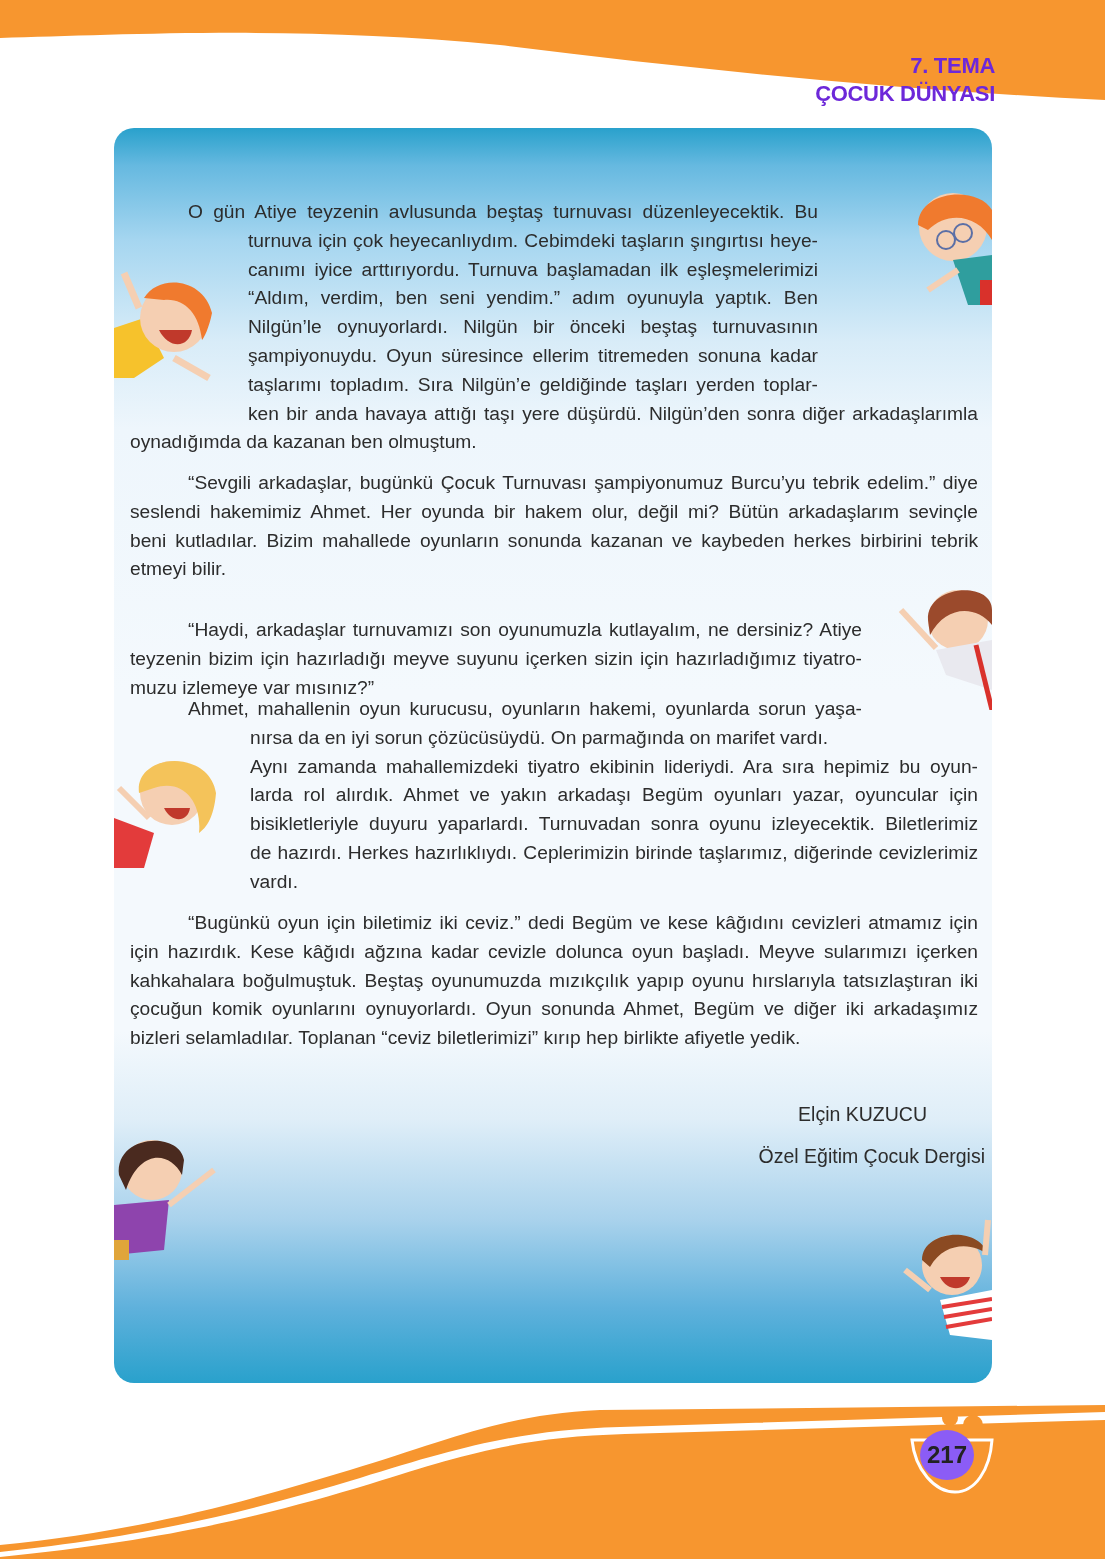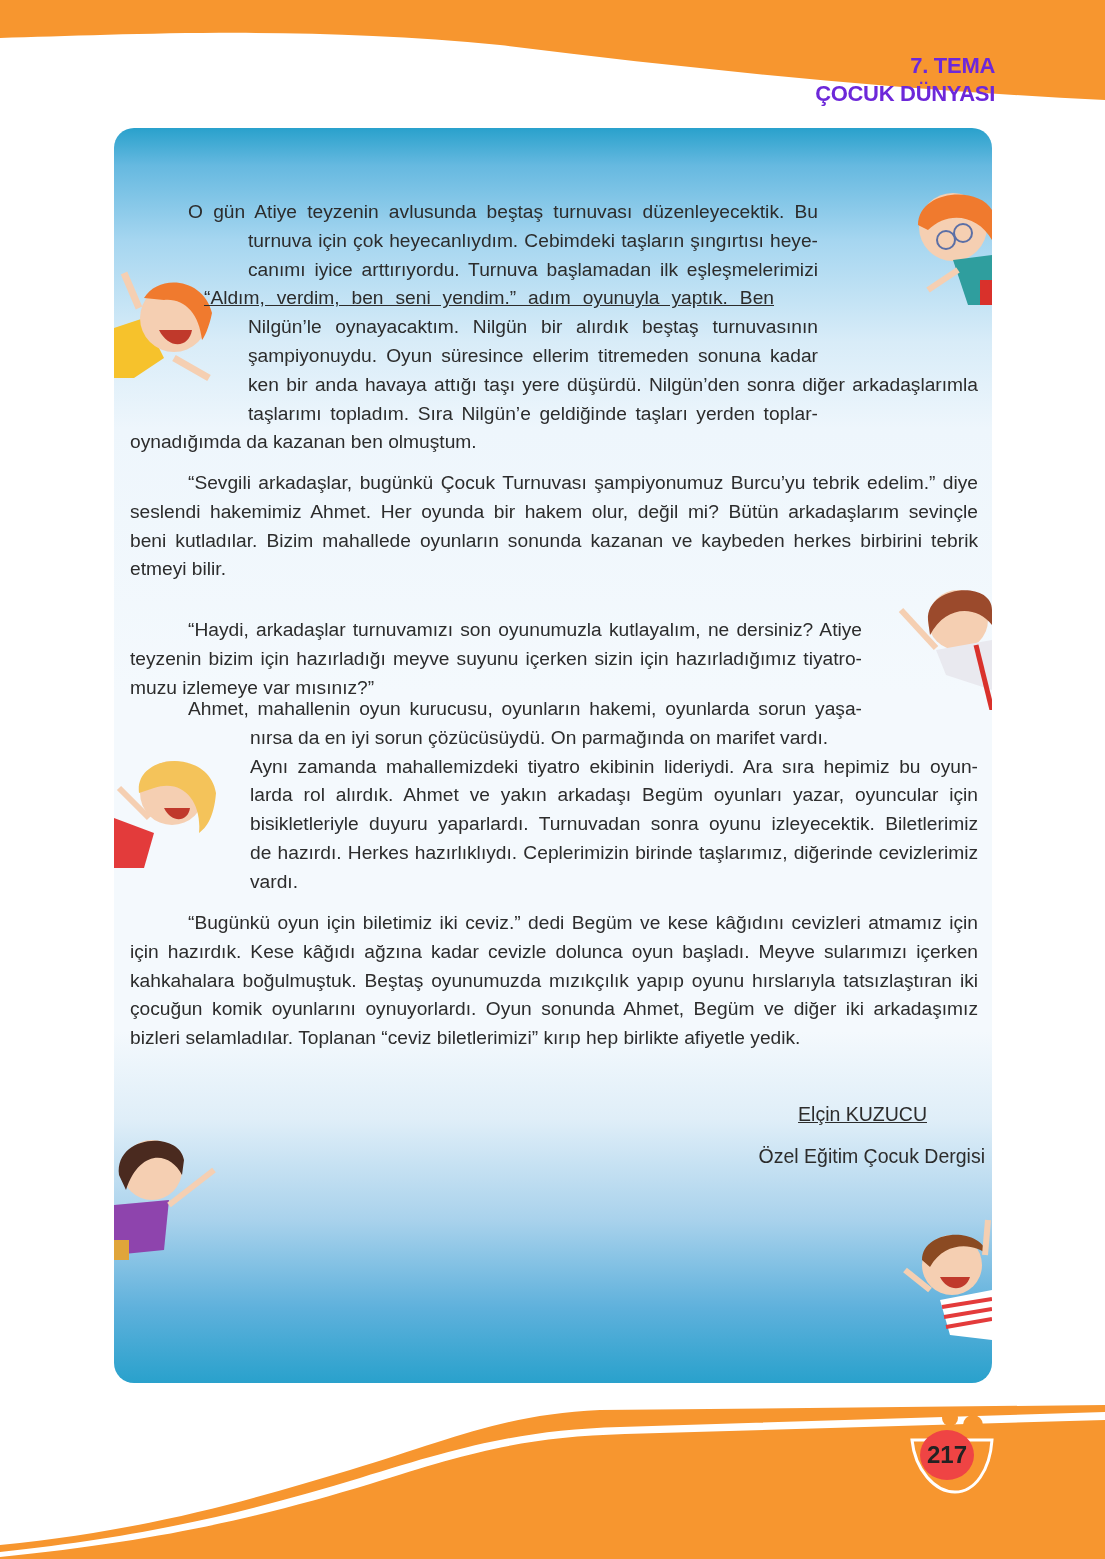--- a/index.html
+++ b/index.html
@@ -25,21 +25,21 @@
     position: absolute; font-family: "Liberation Sans", sans-serif;
     font-size: 19.2px; color: #2c2c2c; line-height: 28.8px;
     text-align: justify;
   }
   .line { display: block; height: 28.8px; white-space: nowrap; text-align-last: justify; }
   .line.last { text-align-last: left; }
   .sig { position: absolute; right: 120px; font-family: "Liberation Sans", sans-serif; font-size: 19.5px; color: #2c2c2c; }
   .kid { position: absolute; }
   .page-num {
     position: absolute; left: 920px; top: 1430px; width: 54px; height: 50px;
-    border-radius: 50%; background: #ef4444; text-align: center; line-height: 50px;
+    border-radius: 50%; background: #8b5cf6; text-align: center; line-height: 50px;
     font-family: "Liberation Sans", sans-serif; font-weight: bold; font-size: 24px; color: #222;
   }
 </style>
 </head>
 <body>
 
 <svg class="bg-svg" viewBox="0 0 1105 1559" xmlns="http://www.w3.org/2000/svg">
 
   <path d="M0,0 L1105,0 L1105,100 C900,90 700,70 500,45 C300,25 120,35 0,38 Z" fill="#f7962f"></path>
 
@@ -108,25 +108,25 @@
   <path d="M40,85 L92,75 L92,125 L50,120 Z" fill="#ffffff"></path>
   <path d="M42,92 L92,84 M44,102 L92,94 M46,112 L92,104" stroke="#e33b3b" stroke-width="4"></path>
   <path d="M5,55 L30,75" stroke="#f5cfb2" stroke-width="6"></path>
   <path d="M88,5 L85,40" stroke="#f5cfb2" stroke-width="6"></path>
 </svg>
 
 <div class="text" style="left:130px;top:198px;width:848px;">
   <span class="line" style="margin-left:58px;width:630px;">O gün Atiye teyzenin avlusunda beştaş turnuvası düzenleyecektik. Bu</span>
   <span class="line" style="margin-left:118px;width:570px;">turnuva için çok heyecanlıydım. Cebimdeki taşların şıngırtısı heye-</span>
   <span class="line" style="margin-left:118px;width:570px;">canımı iyice arttırıyordu. Turnuva başlamadan ilk eşleşmelerimizi</span>
-  <span class="line" style="margin-left:74px;width:570px;text-decoration:underline;">“Aldım, verdim, ben seni yendim.” adım oyunuyla yaptık. Ben</span>
-  <span class="line" style="margin-left:118px;width:570px;">Nilgün’le oynayacaktım. Nilgün bir alırdık beştaş turnuvasının</span>
+  <span class="line" style="margin-left:118px;width:570px;">“Aldım, verdim, ben seni yendim.” adım oyunuyla yaptık. Ben</span>
+  <span class="line" style="margin-left:118px;width:570px;">Nilgün’le oynuyorlardı. Nilgün bir önceki beştaş turnuvasının</span>
   <span class="line" style="margin-left:118px;width:570px;">şampiyonuydu. Oyun süresince ellerim titremeden sonuna kadar</span>
+  <span class="line" style="margin-left:118px;width:570px;">taşlarımı topladım. Sıra Nilgün’e geldiğinde taşları yerden toplar-</span>
   <span class="line" style="margin-left:118px;width:730px;">ken bir anda havaya attığı taşı yere düşürdü. Nilgün’den sonra diğer arkadaşlarımla</span>
-  <span class="line" style="margin-left:118px;width:570px;">taşlarımı topladım. Sıra Nilgün’e geldiğinde taşları yerden toplar-</span>
   <span class="line last">oynadığımda da kazanan ben olmuştum.</span>
 </div>
 
 <div class="text" style="left:130px;top:469px;width:848px;">
   <span class="line" style="margin-left:58px;width:790px;">“Sevgili arkadaşlar, bugünkü Çocuk Turnuvası şampiyonumuz Burcu’yu tebrik edelim.” diye</span>
   <span class="line">seslendi hakemimiz Ahmet. Her oyunda bir hakem olur, değil mi? Bütün arkadaşlarım sevinçle</span>
   <span class="line">beni kutladılar. Bizim mahallede oyunların sonunda kazanan ve kaybeden herkes birbirini tebrik</span>
   <span class="line last">etmeyi bilir.</span>
 </div>
 
@@ -147,16 +147,16 @@
 </div>
 
 <div class="text" style="left:130px;top:909px;width:848px;">
   <span class="line" style="margin-left:58px;width:790px;">“Bugünkü oyun için biletimiz iki ceviz.” dedi Begüm ve kese kâğıdını cevizleri atmamız için</span>
   <span class="line">için hazırdık. Kese kâğıdı ağzına kadar cevizle dolunca oyun başladı. Meyve sularımızı içerken</span>
   <span class="line">kahkahalara boğulmuştuk. Beştaş oyunumuzda mızıkçılık yapıp oyunu hırslarıyla tatsızlaştıran iki</span>
   <span class="line">çocuğun komik oyunlarını oynuyorlardı. Oyun sonunda Ahmet, Begüm ve diğer iki arkadaşımız</span>
   <span class="line last">bizleri selamladılar. Toplanan “ceviz biletlerimizi” kırıp hep birlikte afiyetle yedik.</span>
 </div>
 
-<div class="sig" style="top:1103px;right:178px;text-decoration:underline;">Elçin KUZUCU</div>
+<div class="sig" style="top:1103px;right:178px;">Elçin KUZUCU</div>
 <div class="sig" style="top:1145px;">Özel Eğitim Çocuk Dergisi</div>
 
 <div class="page-num">217</div>
 
 </body></html>

